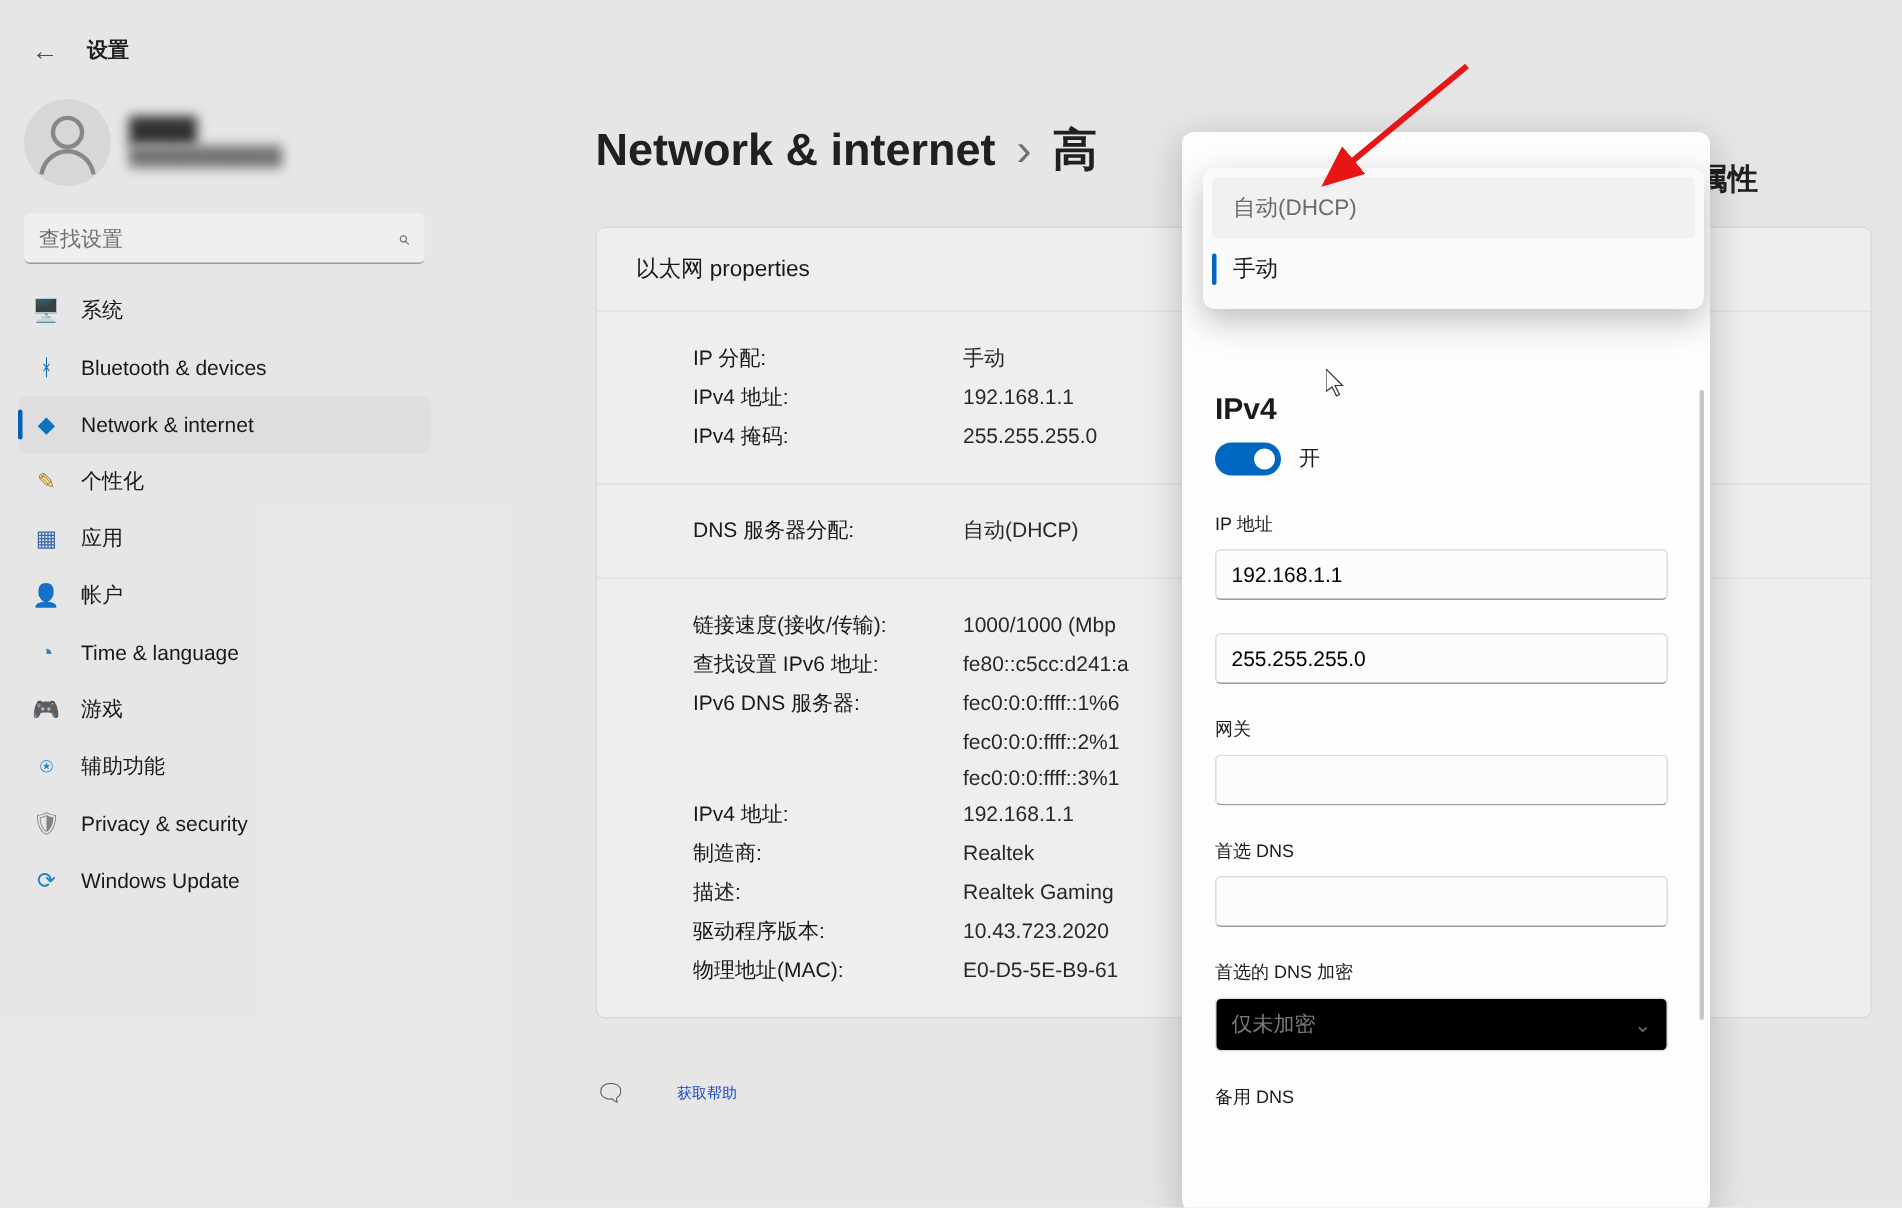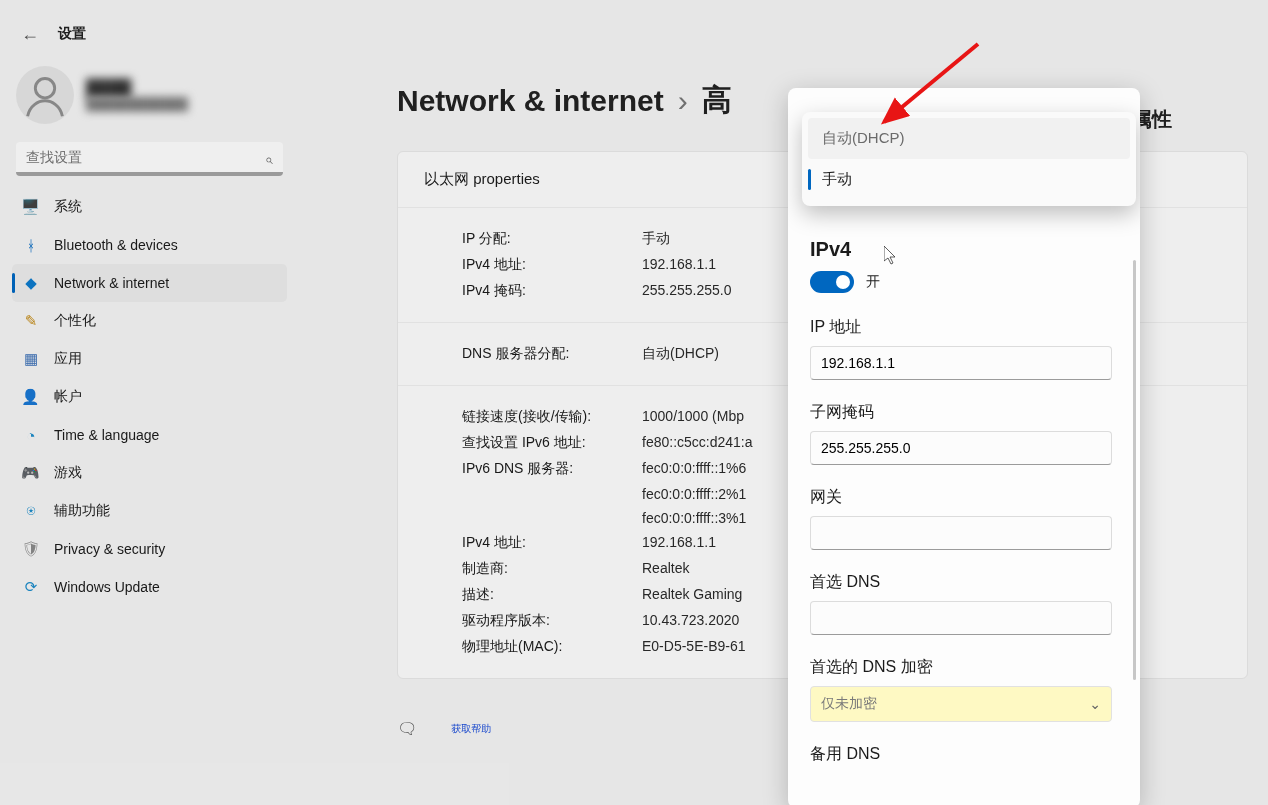--- a/index.html
+++ b/index.html
@@ -66,21 +66,21 @@
       color: #777;
     }
     .search-wrap {
       position: relative;
       margin: 0 4px 12px 4px;
     }
     .search-input {
       width: 100%;
       height: 34px;
       border: none;
-      border-bottom: 4px solid #a3a3a3;
+      border-bottom: 1px solid #a3a3a3;
       background: #fcfcfc;
       border-radius: 4px;
       padding: 0 34px 0 10px;
       font-size: 14px;
       color: #333;
     }
     .search-icon {
       position: absolute;
       right: 10px;
       top: 50%;
@@ -218,21 +218,21 @@
     .cursor-svg {
       position: absolute;
       top: 136px;
       left: 74px;
       z-index: 30;
       pointer-events: none;
     }
     .panel-h {
       font-size: 20px;
       font-weight: 600;
-      margin-top: 88px;
+      margin-top: 112px;
       margin-bottom: 10px;
     }
     .toggle-row {
       display: flex;
       align-items: center;
       gap: 12px;
       margin-bottom: 24px;
     }
     .toggle {
       width: 44px;
@@ -244,21 +244,21 @@
     }
     .toggle::after {
       content: "";
       width: 14px; height: 14px;
       background: #fff;
       border-radius: 50%;
       position: absolute;
       right: 4px; top: 4px;
     }
     .field-label {
-      font-size: 16px;
+      font-size: 12px;
       color: #1b1b1b;
       margin-bottom: 8px;
     }
     .text-input {
       width: 302px;
       height: 34px;
       border: 1px solid #dcdcdc;
       border-bottom: 1px solid #9b9b9b;
       border-radius: 4px;
       padding: 0 10px;
@@ -269,21 +269,21 @@
     .select-wrap {
       position: relative;
       width: 302px;
       margin-bottom: 22px;
     }
     .select-box {
       width: 100%;
       height: 36px;
       border: 1px solid #e1e1e1;
       border-radius: 4px;
-      background: #fef9c3;
+      background: #000000;
       padding: 0 10px;
       display: flex;
       align-items: center;
       justify-content: space-between;
       color: #7a7a7a;
       font-size: 14px;
     }
     .chev-down { color: #666; }
     
     .annotation-arrow {
@@ -476,21 +476,20 @@
 
   <div class="panel-h">IPv4</div>
   <div class="toggle-row">
     <div class="toggle"></div>
     <span>开</span>
   </div>
 
   <div class="field-label">IP 地址</div>
   <input class="text-input" value="192.168.1.1" style="">
 
-  <div class="field-label">子网掩码</div>
   <input class="text-input" value="255.255.255.0" style="">
 
   <div class="field-label">网关</div>
   <input class="text-input" value="" style="">
 
   <div class="field-label">首选 DNS</div>
   <input class="text-input" value="" style="">
 
   <div class="field-label">首选的 DNS 加密</div>
   <div class="select-wrap">

